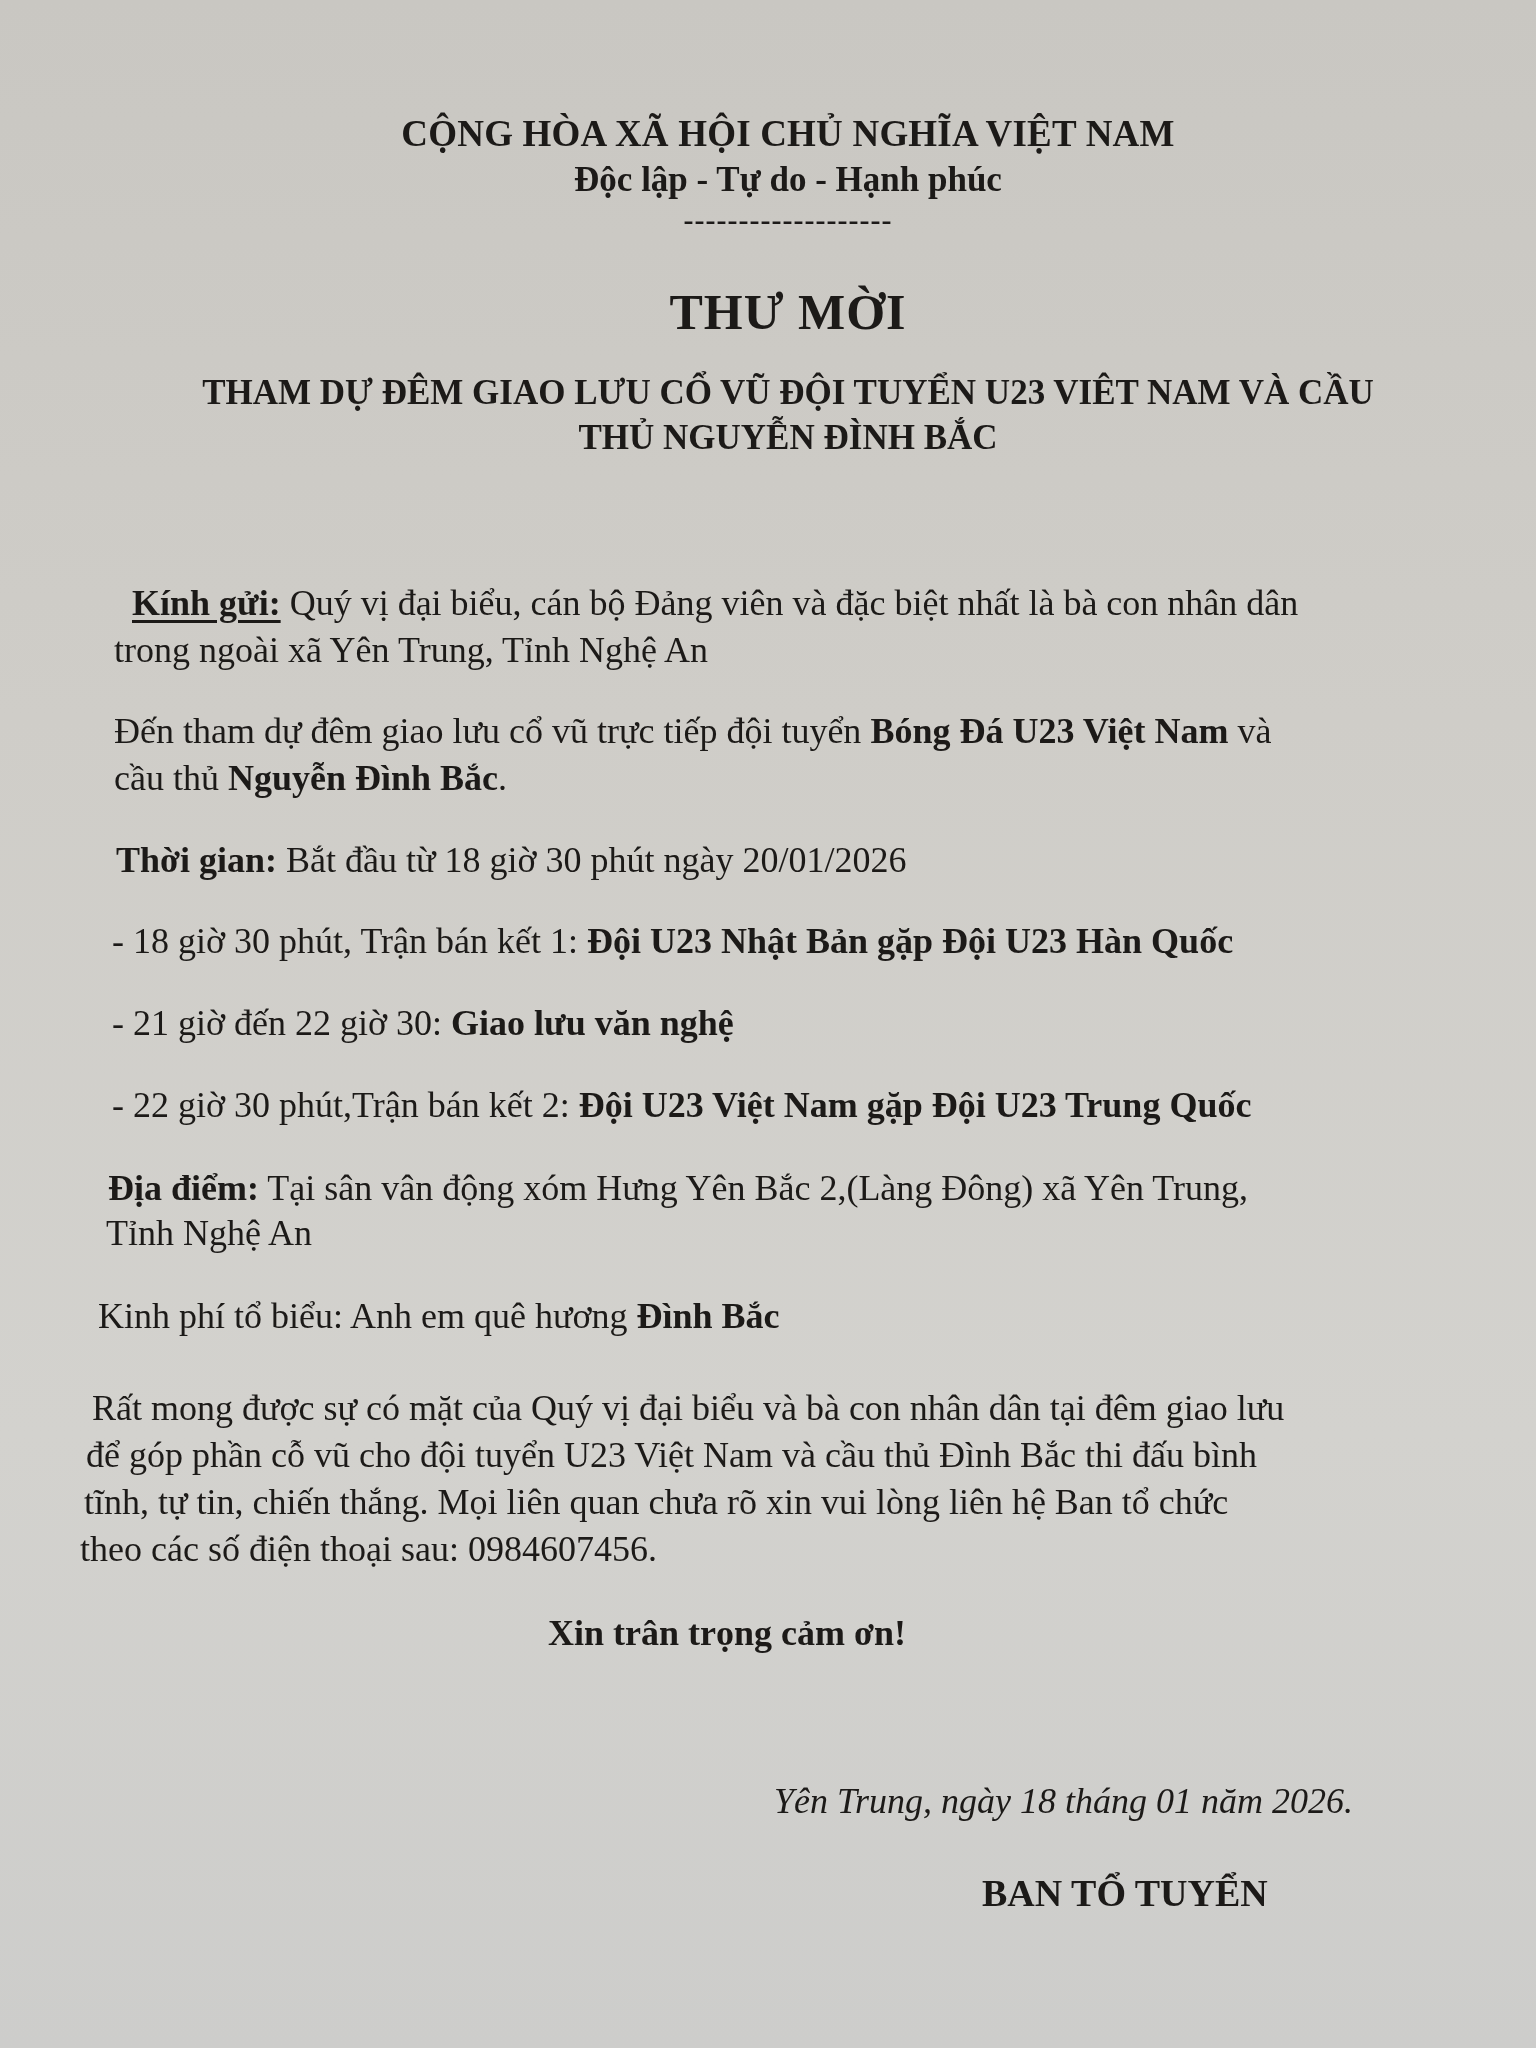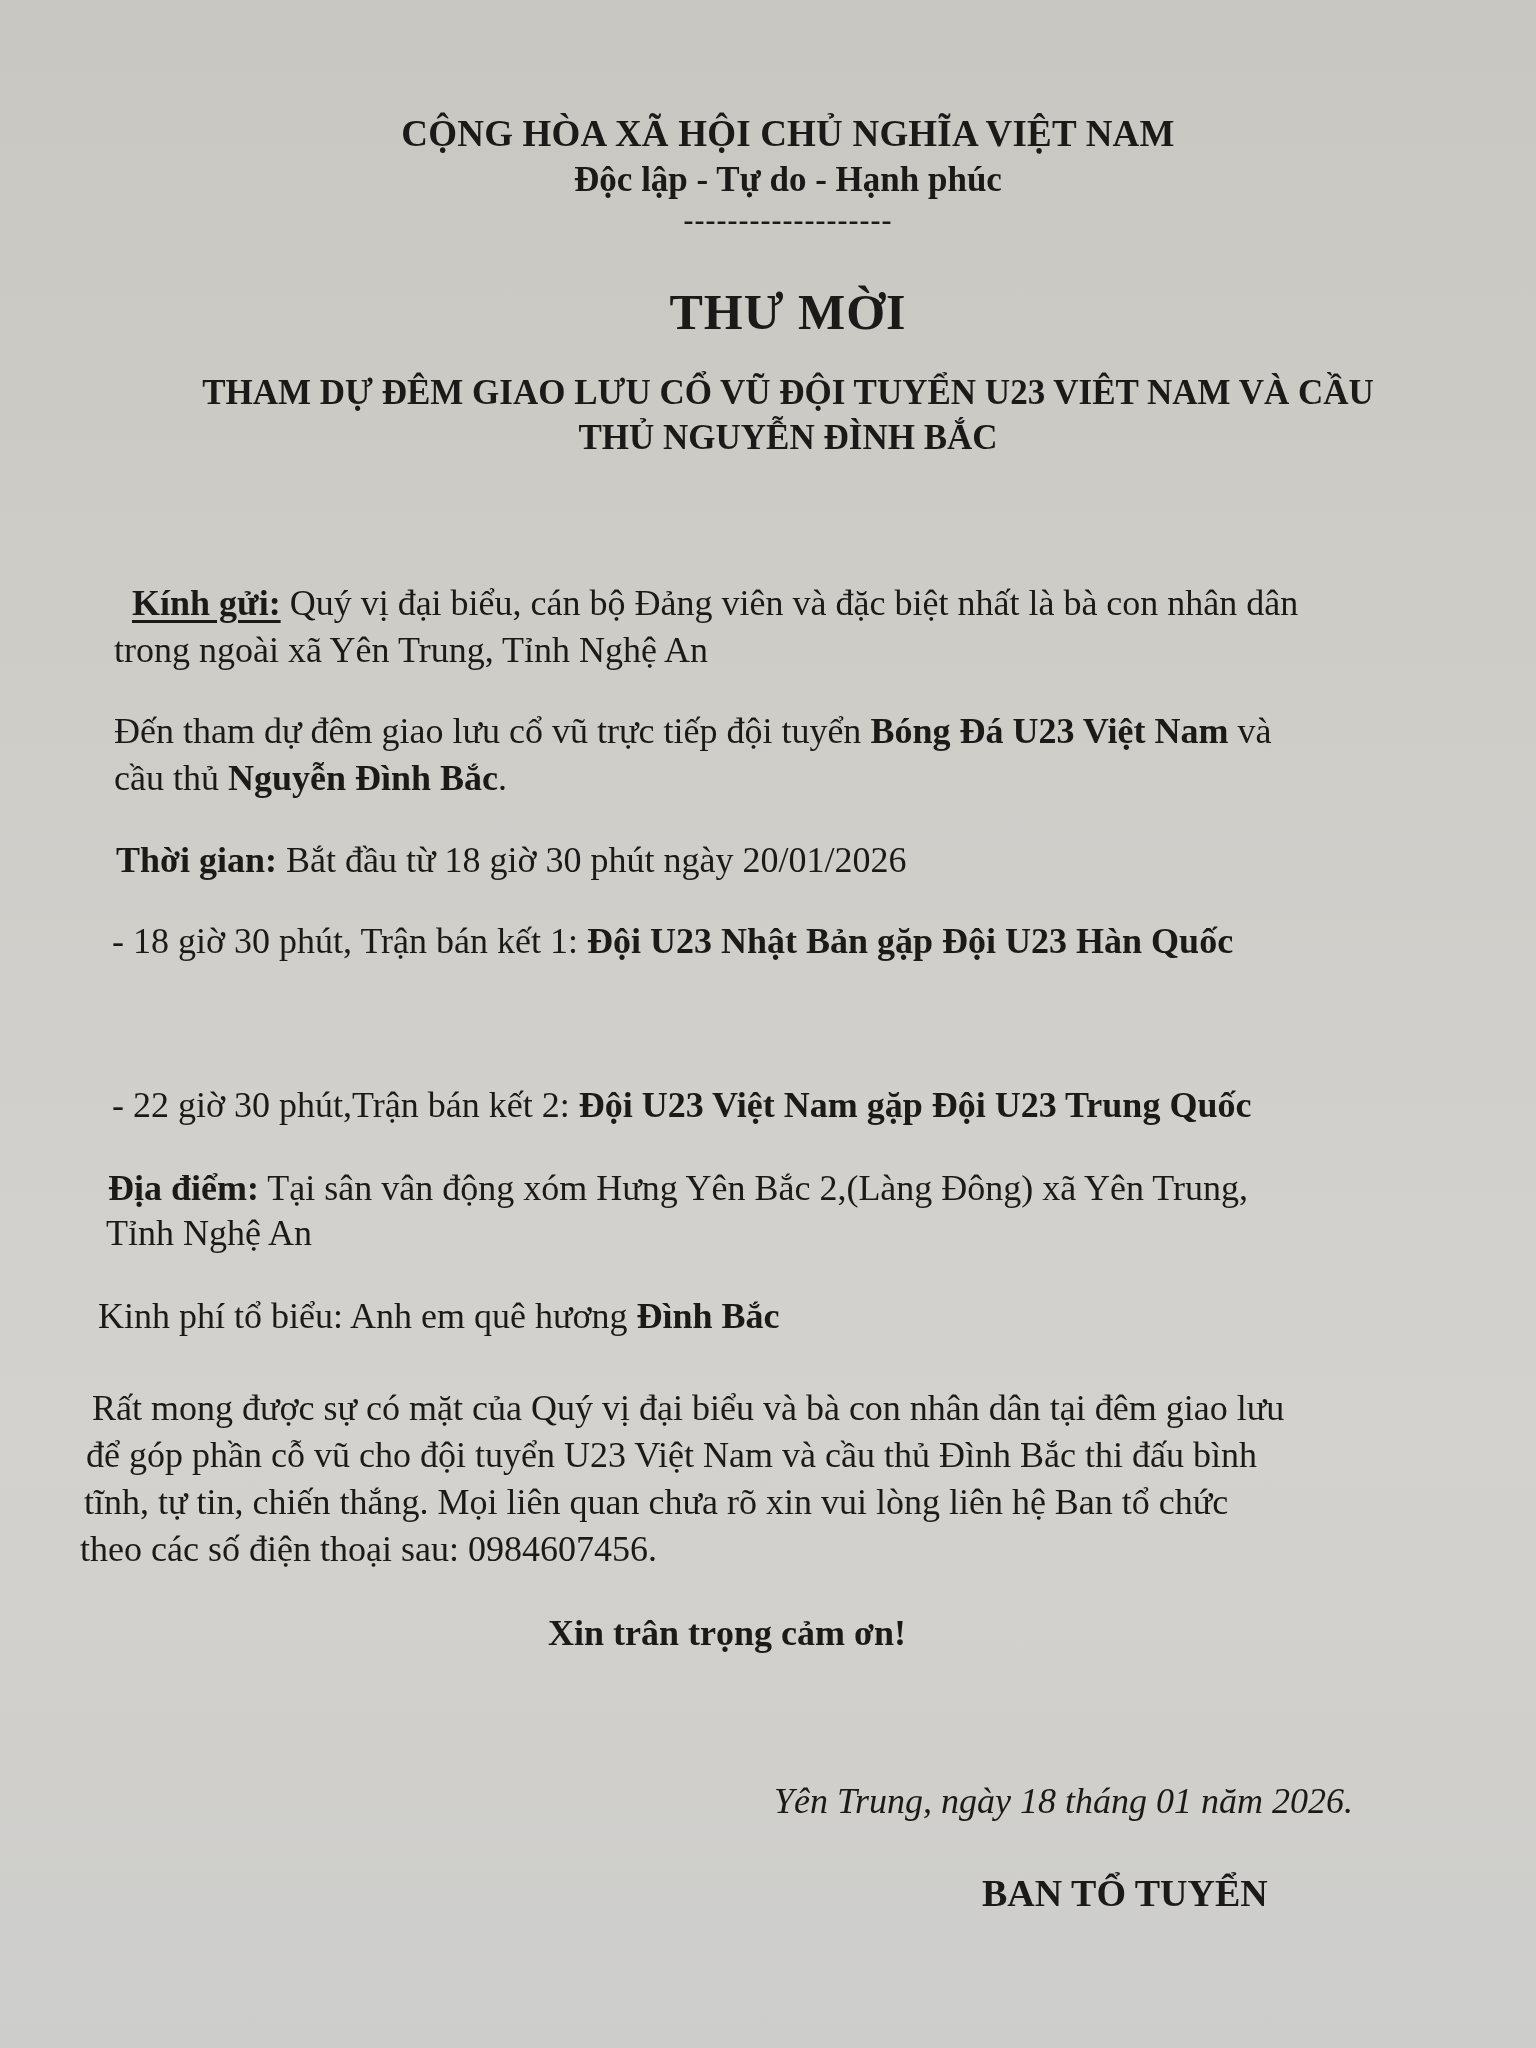--- a/index.html
+++ b/index.html
@@ -48,20 +48,23 @@
     <span>cầu thủ </span><span class="b">Nguyễn Đình Bắc</span><span>.</span>
   </div>
 
   <div class="line" style="left:116px; top:837px;">
     <span class="b">Thời gian:</span><span> Bắt đầu từ 18 giờ 30 phút ngày 20/01/2026</span>
   </div>
 
   <div class="line" style="left:112px; top:918px;">
     <span>- 18 giờ 30 phút, Trận bán kết 1: </span><span class="b">Đội U23 Nhật Bản gặp Đội U23 Hàn Quốc</span>
   </div>
+  <div class="line" style="left:112px; top:1000px;">
+    <span>- 21 giờ đến 22 giờ 30:  </span><span class="b">Giao lưu văn nghệ</span>
+  </div>
   <div class="line" style="left:112px; top:1082px;">
     <span>- 22 giờ 30 phút,Trận bán kết 2: </span><span class="b">Đội U23 Việt Nam gặp Đội U23 Trung Quốc</span>
   </div>
 
   <div class="line" style="left:108px; top:1165px;">
     <span class="b">Địa điểm:</span><span> Tại sân vân động xóm Hưng Yên Bắc 2,(Làng Đông) xã Yên Trung,</span>
   </div>
   <div class="line" style="left:106px; top:1210px;">Tỉnh Nghệ An</div>
 
   <div class="line" style="left:98px; top:1293px;">

